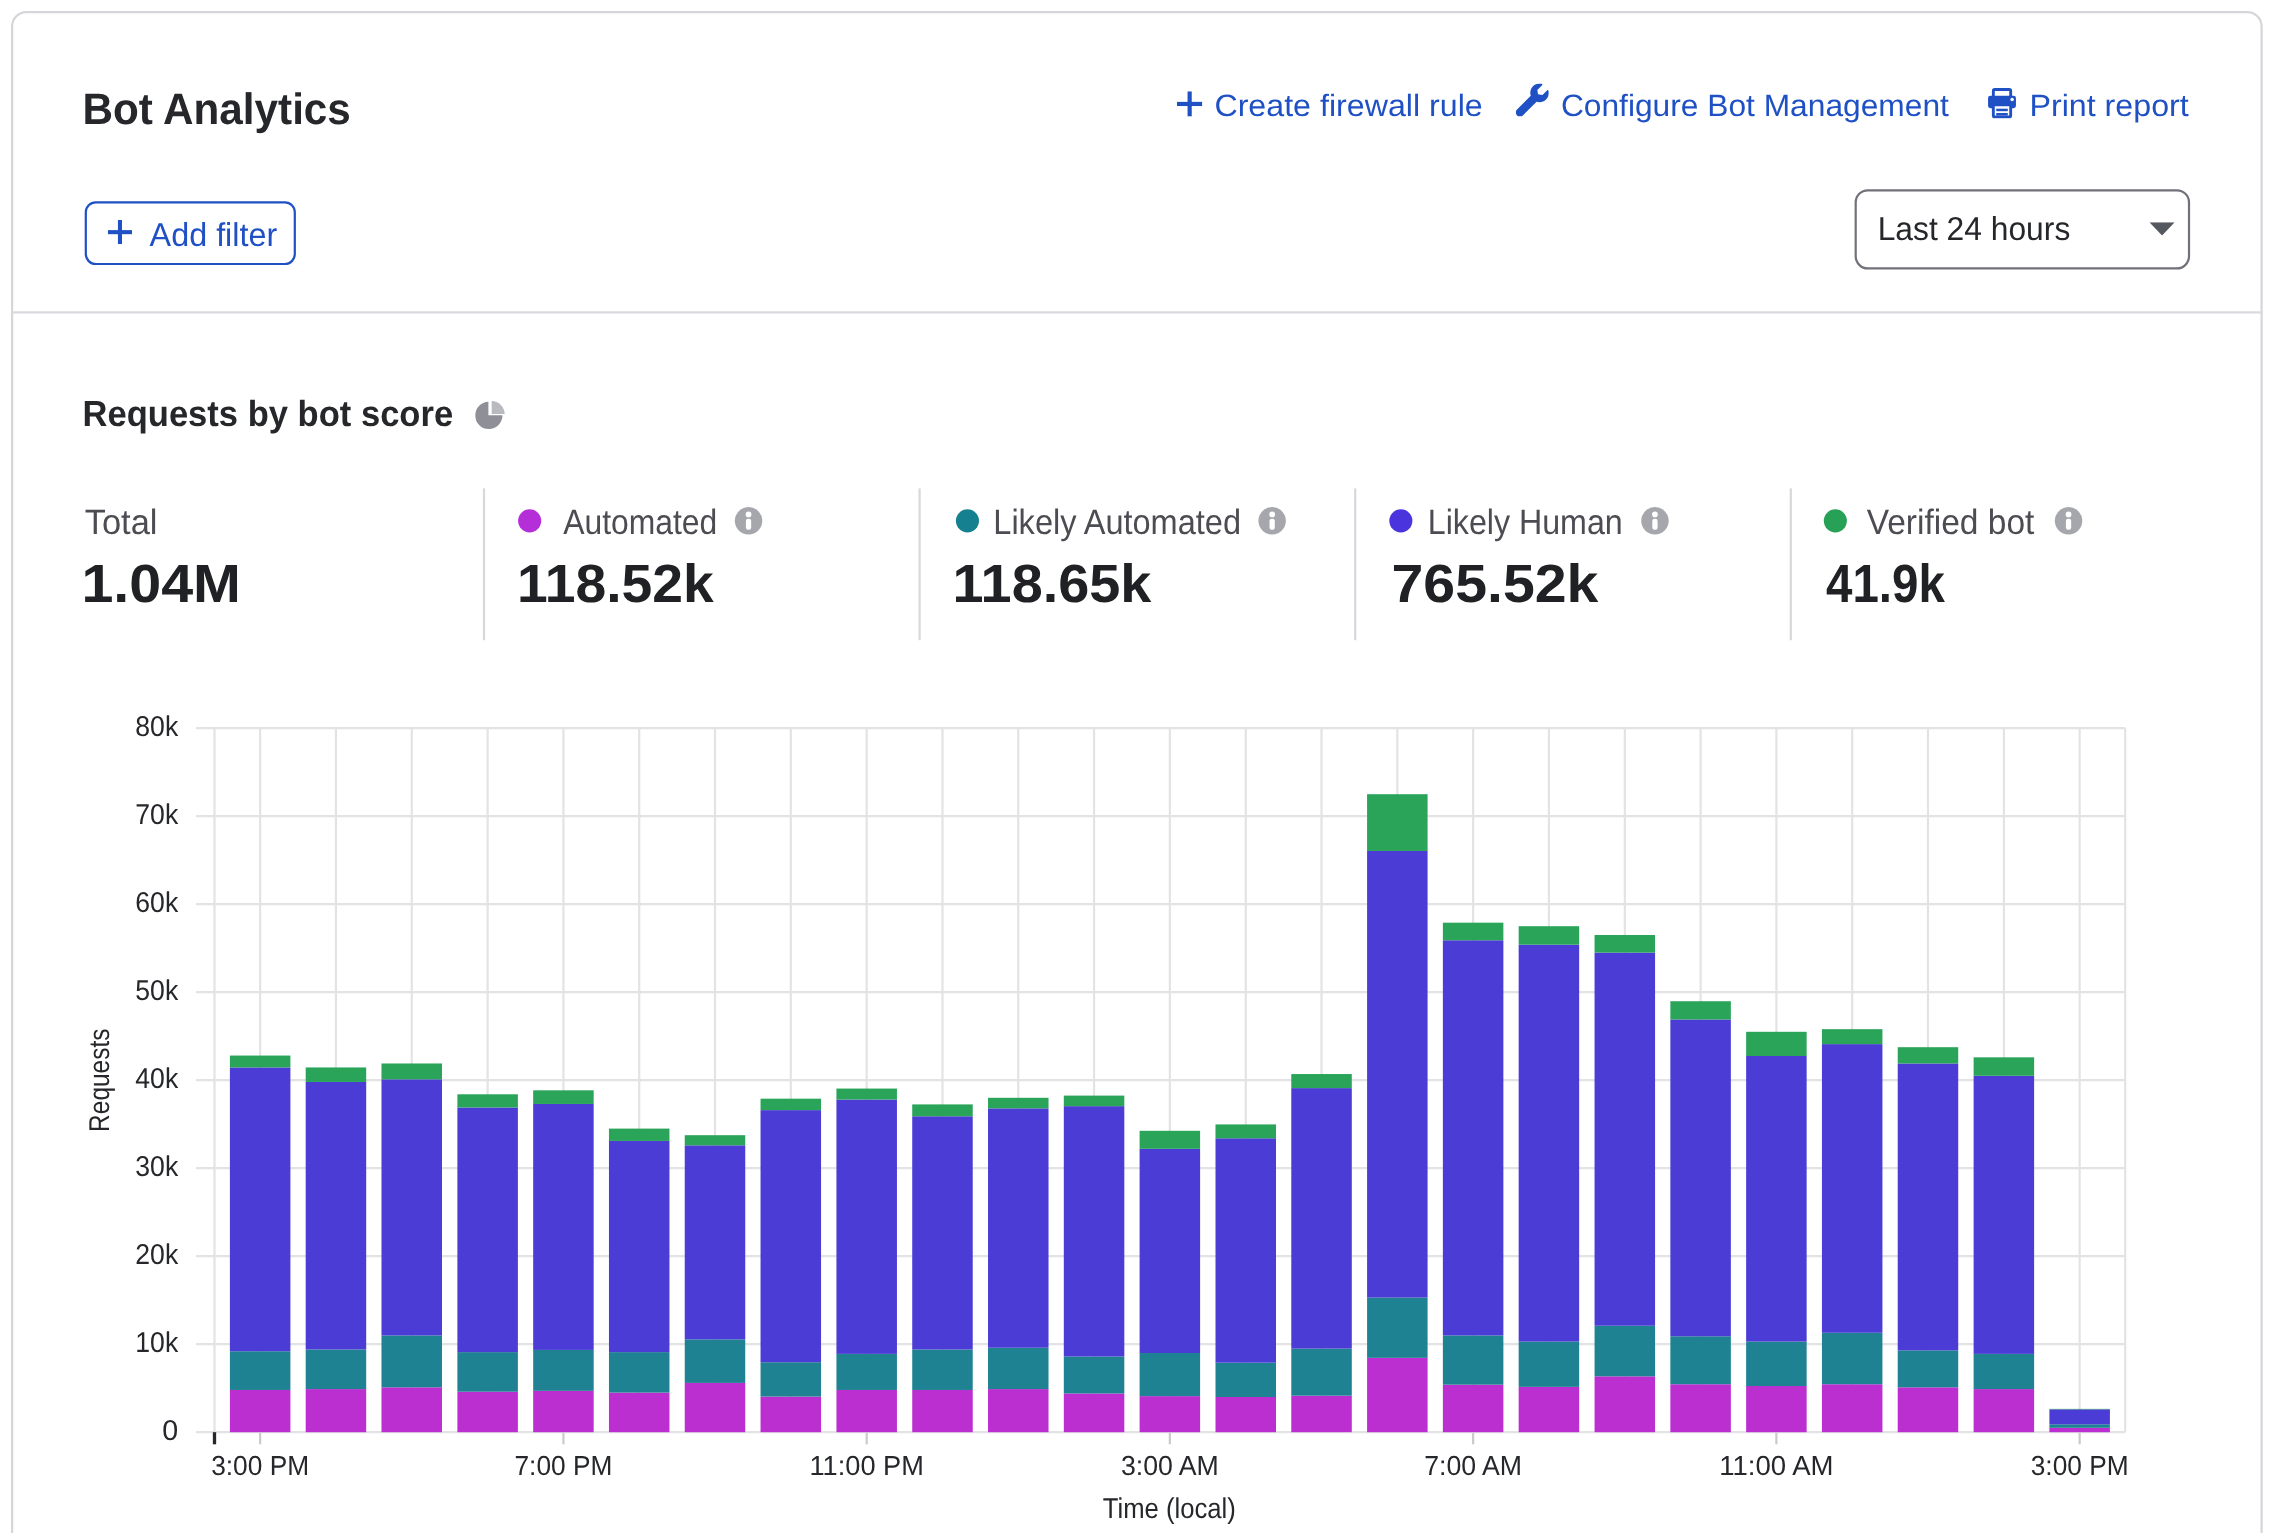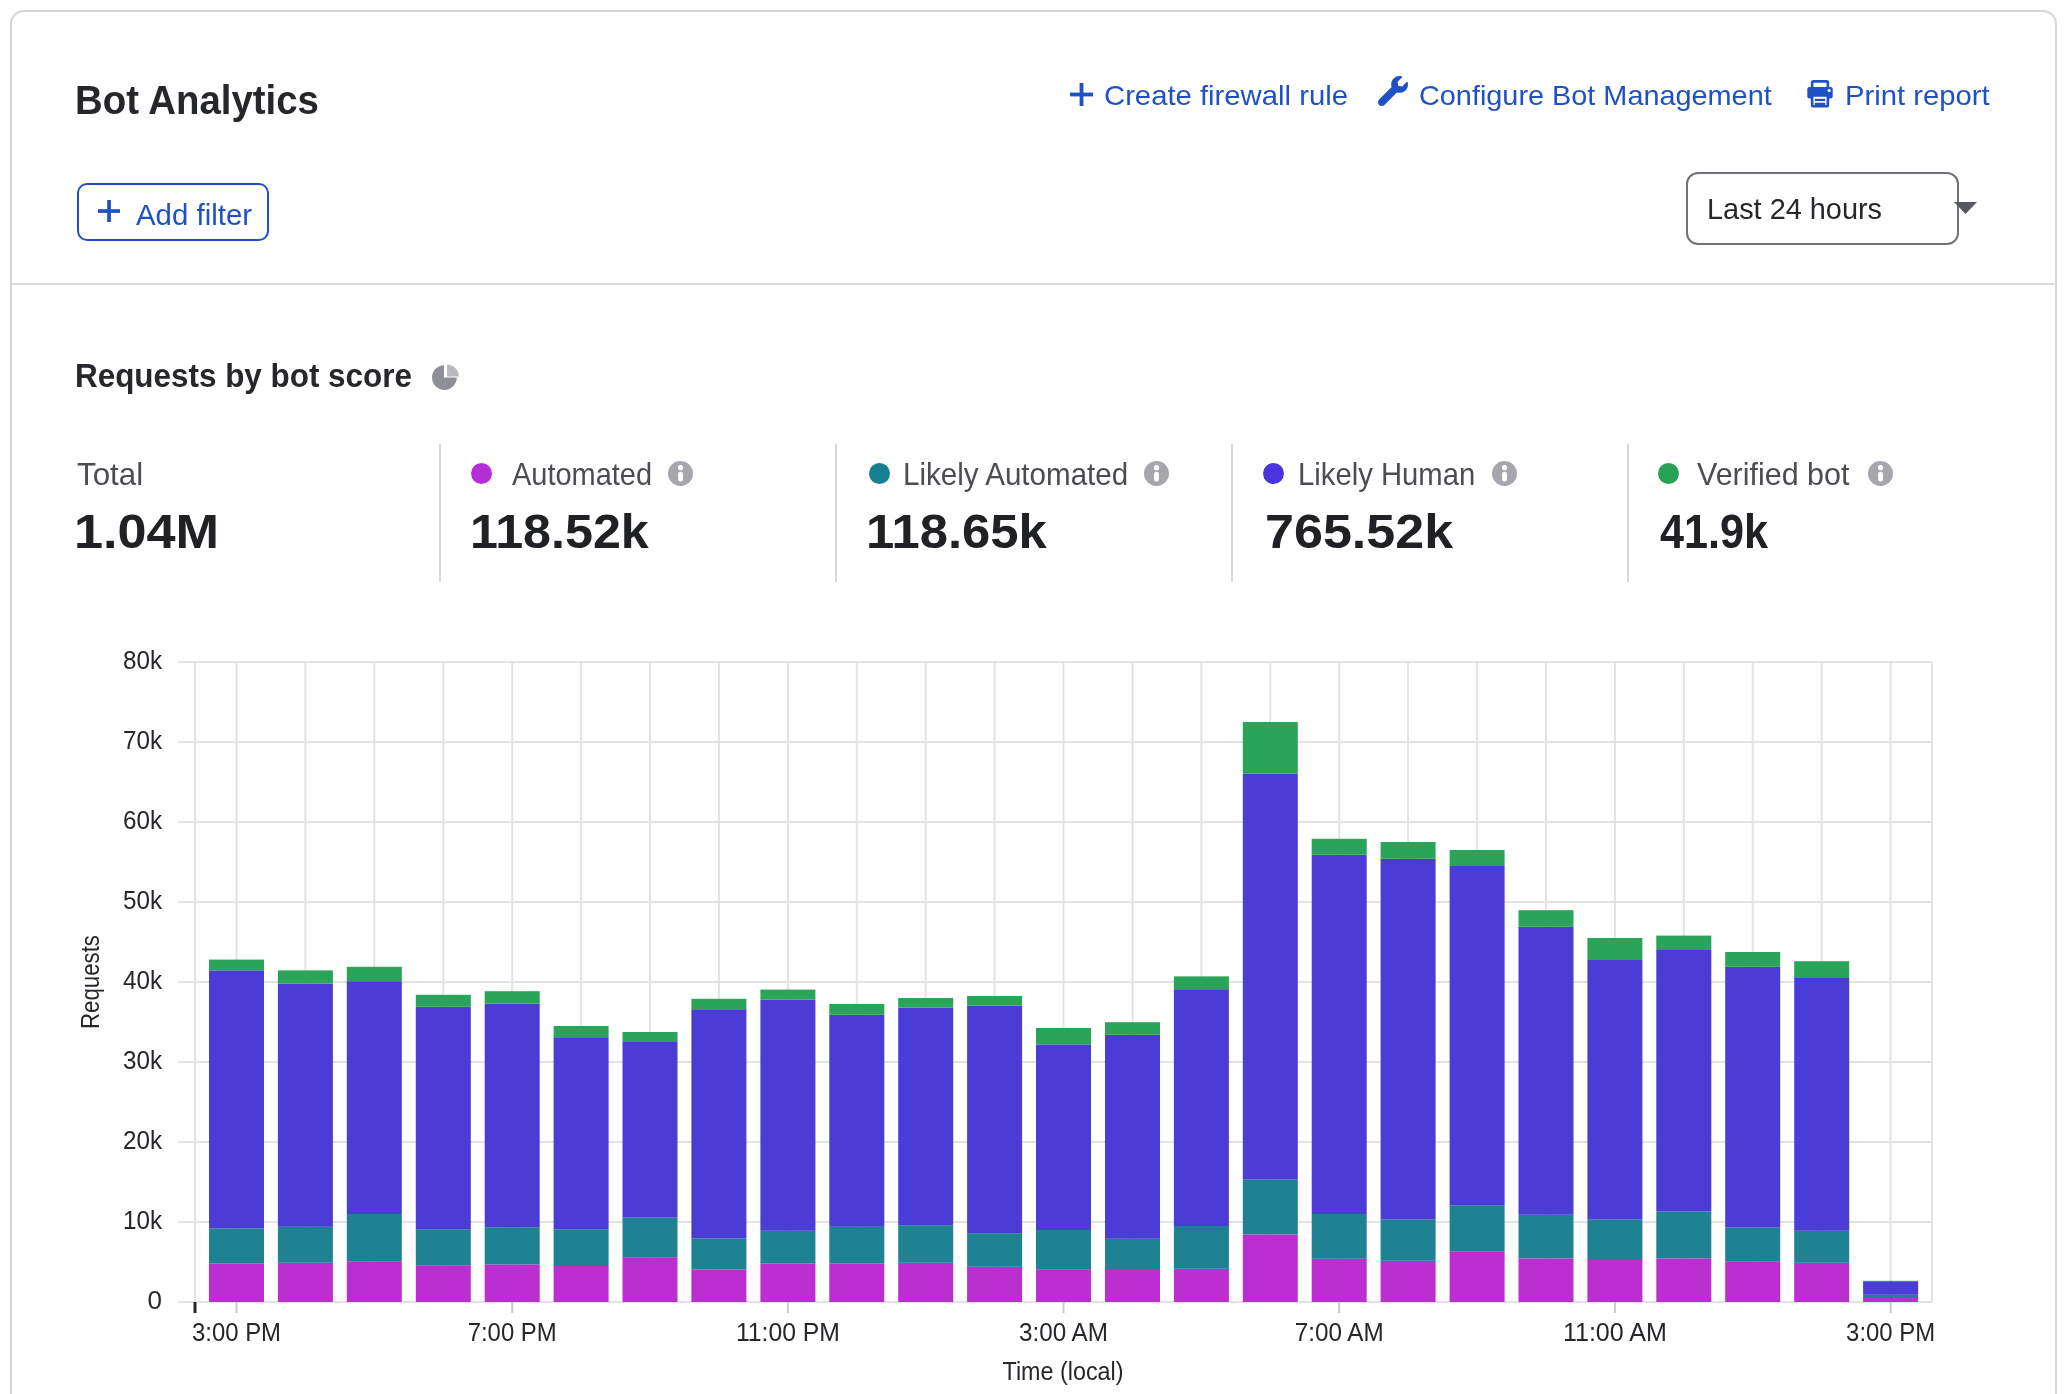--- a/index.html
+++ b/index.html
@@ -34,21 +34,21 @@
 <div class="abs" style="left:1845px;top:80px;font-size:28px;color:#1f51c5;transform:scaleX(1.045);transform-origin:0 0;white-space:nowrap;">Print report</div>
 
 <div class="abs" style="left:77px;top:183px;width:192px;height:58px;border:2.5px solid #1f51c5;border-radius:10px;text-align:right;">
   <svg width="22" height="22" viewBox="0 0 22 22" style="position:absolute;left:19px;top:15px">
       <rect x="9.2" y="0" width="3.7" height="22" fill="#1f51c5"></rect>
       <rect x="0" y="9.2" width="22" height="3.7" fill="#1f51c5"></rect>
     </svg>
   <div class="abs" style="left:57px;top:13px;font-size:30px;color:#1f51c5;transform:scaleX(0.98);transform-origin:0 0;white-space:nowrap;">Add filter</div>
 </div>
 
-<div class="abs" style="left:1686px;top:172px;width:273px;height:73px;border:2px solid #717179;border-radius:12px;">
+<div class="abs" style="left:1686px;top:172px;width:305px;height:73px;border:2px solid #717179;border-radius:12px;">
   <div class="abs" style="left:19px;top:18px;font-size:30px;color:#26272b;transform:scaleX(0.963);transform-origin:0 0;white-space:nowrap;">Last 24 hours</div>
 </div>
 <svg width="23" height="12" viewBox="0 0 23 12" style="position:absolute;left:1954px;top:202px">
     <path d="M0 0 H23 L11.5 12 Z" fill="#565860"></path>
   </svg>
 
 <div class="abs" style="left:10px;top:283px;width:2047px;height:2px;background:#d9d9de;"></div>
 
 <div class="abs" style="left:75px;top:357px;font-size:33px;color:#26272b;font-weight:700;transform:scaleX(0.952);transform-origin:0 0;white-space:nowrap;">Requests by bot score</div>
 <svg width="27" height="27" viewBox="0 0 27 27" style="position:absolute;left:432px;top:364px">

